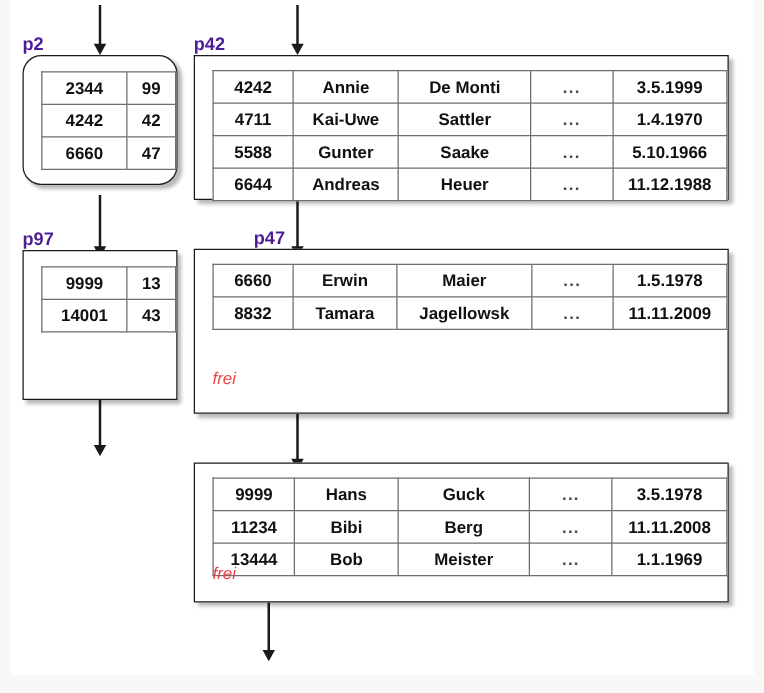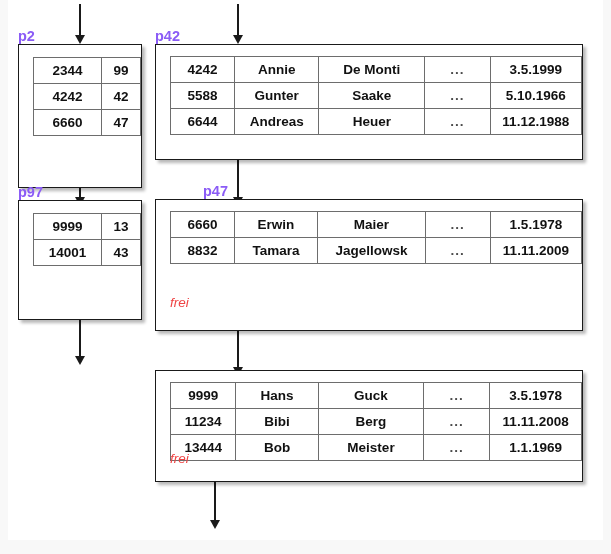--- a/index.html
+++ b/index.html
@@ -29,21 +29,21 @@
     position: absolute;
     background: #ffffff;
     border: 1.6px solid #1a1a1a;
     box-shadow: 3px 3px 3px rgba(0,0,0,0.28);
     box-sizing: border-box;
   }
   .page-label {
     position: absolute;
     font-size: 14.5px;
     font-weight: 700;
-    color: #8b5cf6;
+    color: #4c1d95;
     letter-spacing: 0px;
     white-space: nowrap;
   }
 
   
   .tbl {
     position: absolute;
     border-collapse: collapse;
     background: #ffffff;
     table-layout: fixed;
@@ -140,21 +140,21 @@
     <div class="shaft" style="height:38px;"></div>
     <div class="head" style="top:36px;"></div>
   </div>
 
   <div class="arrow" style="left:214px; top:481px;">
     <div class="shaft" style="height:41px;"></div>
     <div class="head" style="top:39px;"></div>
   </div>
 
   <div class="page-label" style="left:18px; top:28px;">p2</div>
-  <div class="page-box" style="left:18px; top:44px; width:124px; height:144px;">
+  <div class="page-box" style="left:18px; top:44px; width:124px; height:104px;border-radius:15px;">
     <table class="tbl idx-tbl" style="left:14px; top:12px;">
       <tbody>
         <tr>
           <td class="key">2344</td>
           <td class="ptr">99</td>
         </tr>
         <tr>
           <td class="key">4242</td>
           <td class="ptr">42</td>
         </tr>
@@ -187,20 +187,27 @@
     <table class="tbl dat-tbl" style="left:14px; top:11px;">
       <tbody>
         <tr>
           <td class="c0">4242</td>
           <td class="c1">Annie</td>
           <td class="c2">De Monti</td>
           <td class="c3 dots">...</td>
           <td class="c4">3.5.1999</td>
         </tr>
         <tr>
+          <td class="c0">4711</td>
+          <td class="c1">Kai-Uwe</td>
+          <td class="c2">Sattler</td>
+          <td class="c3 dots">...</td>
+          <td class="c4">1.4.1970</td>
+        </tr>
+        <tr>
           <td class="c0">5588</td>
           <td class="c1">Gunter</td>
           <td class="c2">Saake</td>
           <td class="c3 dots">...</td>
           <td class="c4">5.10.1966</td>
         </tr>
         <tr>
           <td class="c0">6644</td>
           <td class="c1">Andreas</td>
           <td class="c2">Heuer</td>

